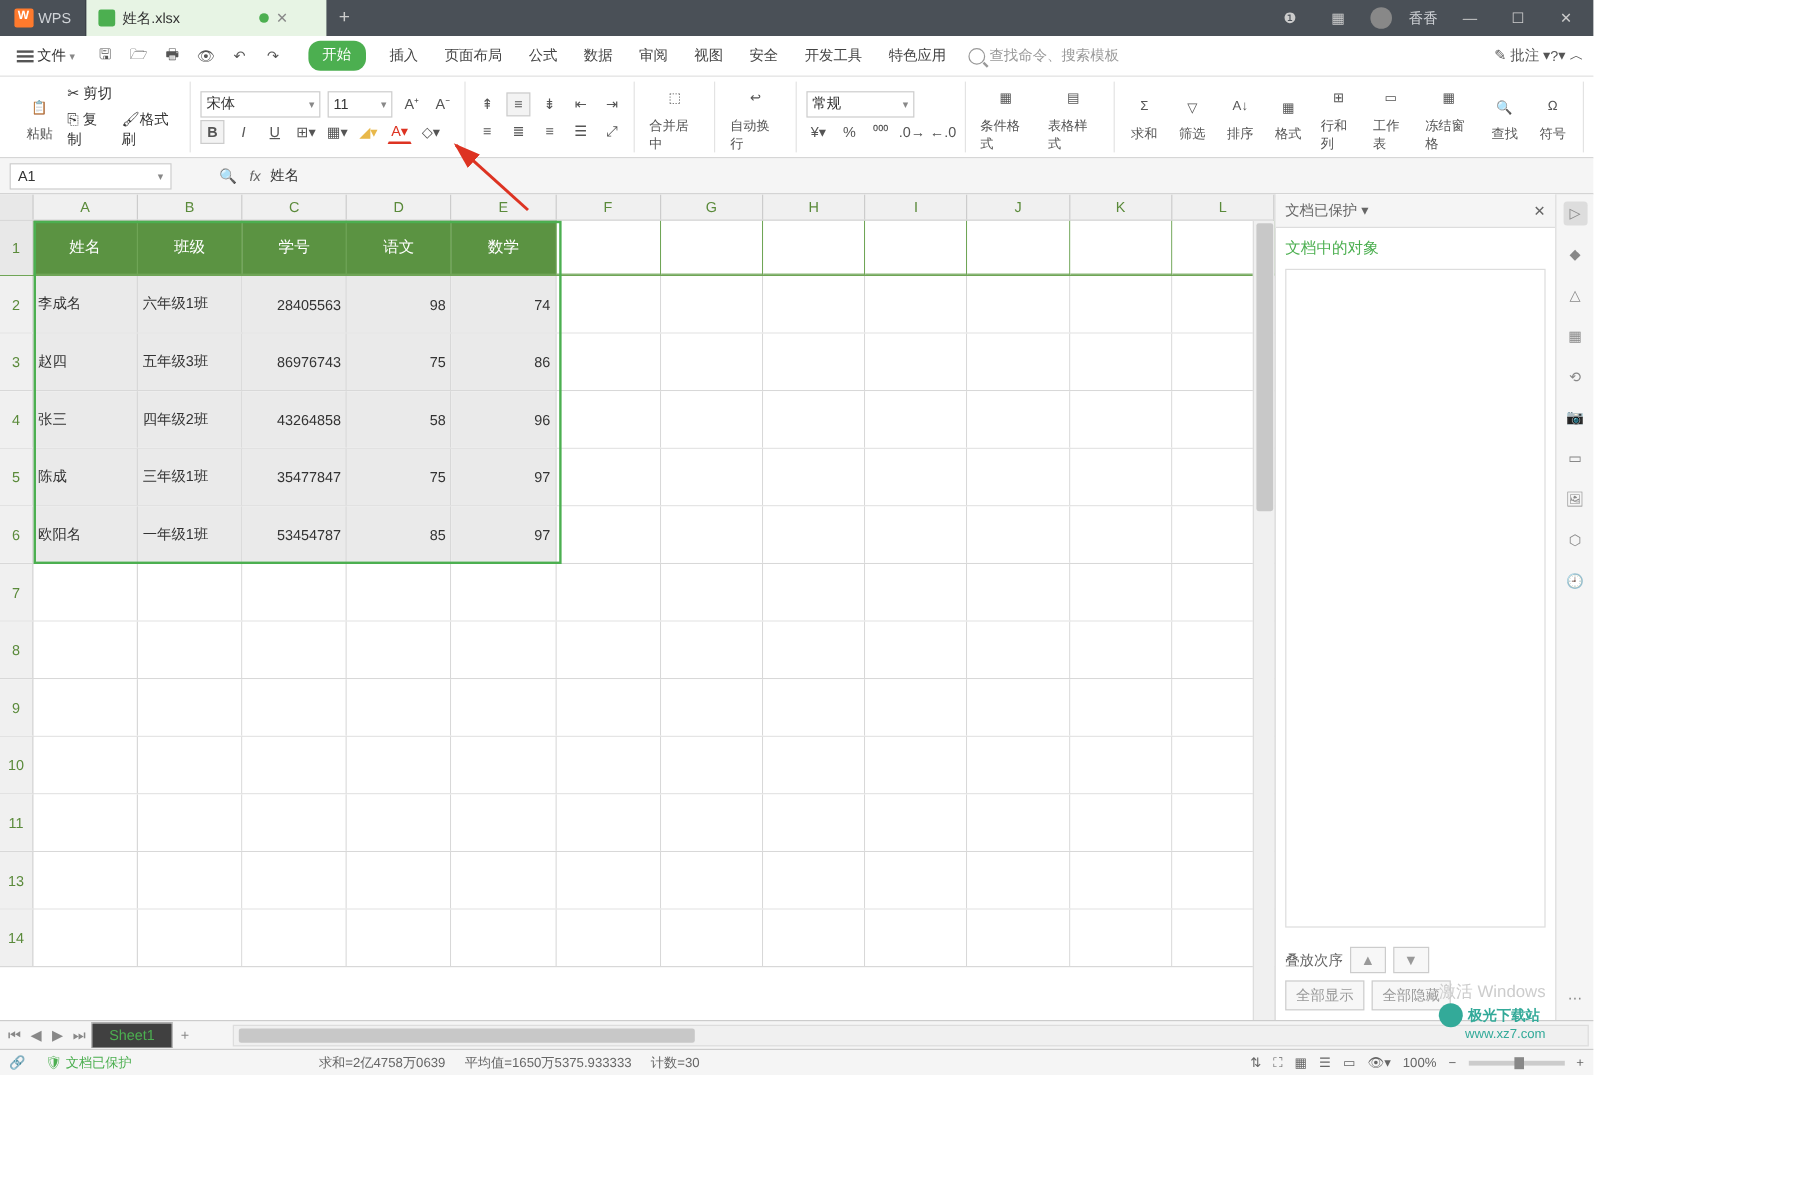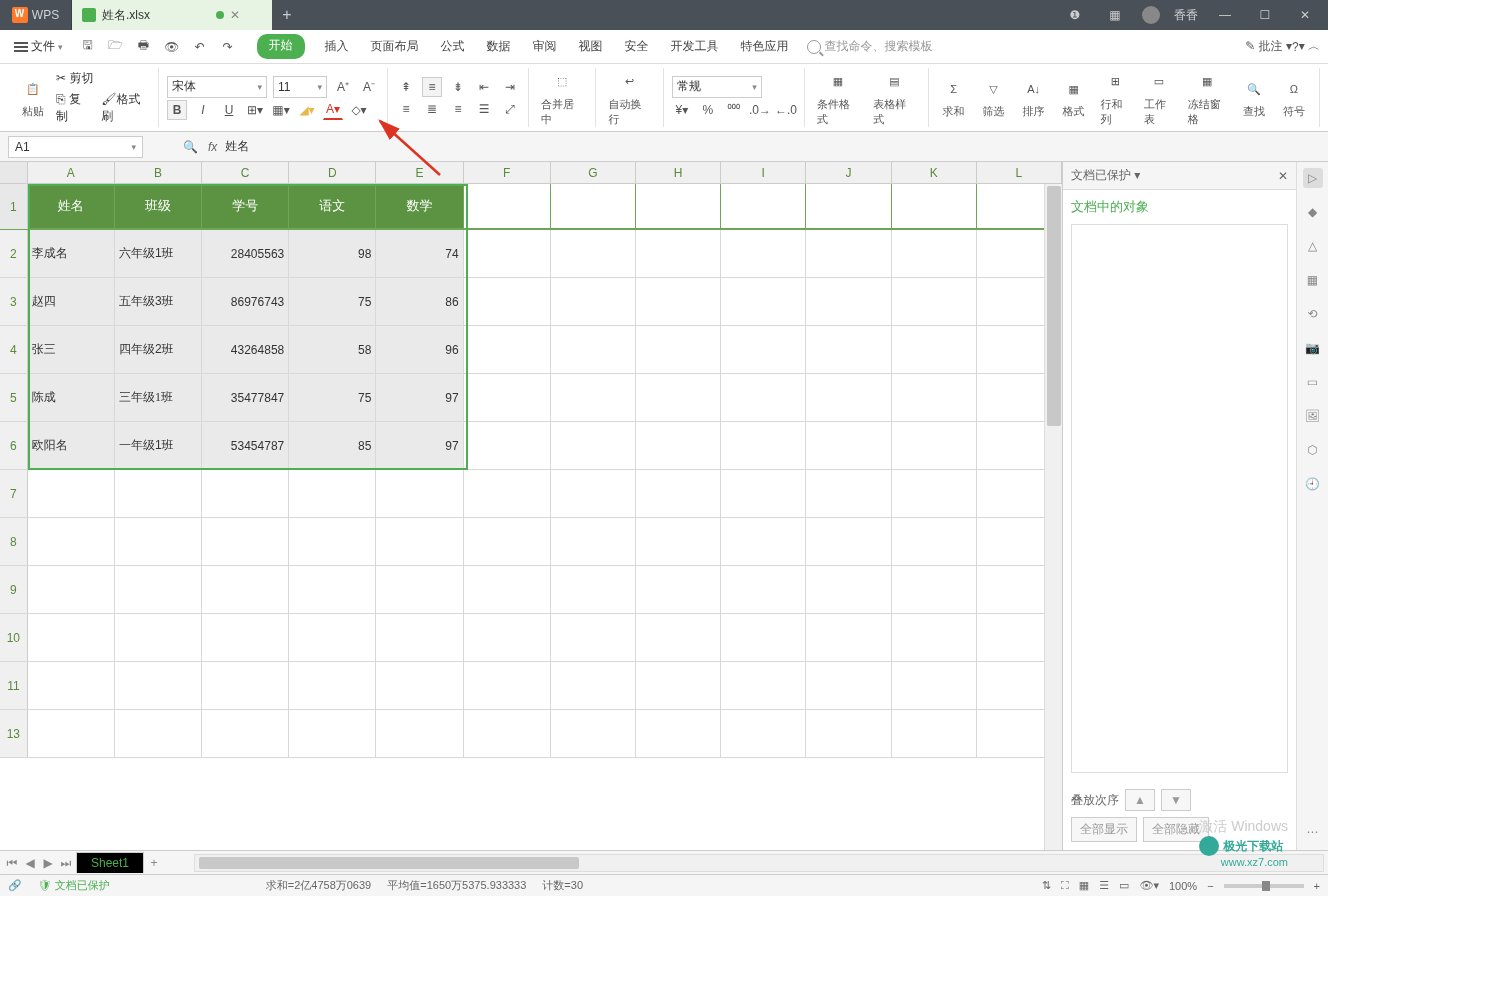--- a/index.html
+++ b/index.html
@@ -64,21 +64,21 @@
 .panel-title{padding:8px;color:#4caf50;font-size:13px;}
 .panel-body{flex:1;margin:0 8px 8px 8px;border:1px solid #ddd;}
 .panel-footer{padding:8px;display:flex;flex-direction:column;gap:6px;font-size:12px;color:#666;}
 .pf-row{display:flex;align-items:center;gap:6px;}
 .pf-btn{border:1px solid #ccc;padding:3px 8px;background:#f7f7f7;color:#999;}
 .side-rail{width:32px;background:#f5f5f5;border-left:1px solid #ddd;display:flex;flex-direction:column;align-items:center;padding-top:6px;gap:14px;}
 .rail-icon{width:20px;height:20px;display:flex;align-items:center;justify-content:center;color:#888;}
 .rail-icon.active{background:#ddd;border-radius:3px;}
 .sheet-tabs{height:24px;background:#f5f5f5;border-top:1px solid #ccc;display:flex;align-items:center;padding:0 4px;gap:2px;}
 .nav-btn{width:16px;height:16px;color:#888;display:flex;align-items:center;justify-content:center;}
-.sheet-tab{padding:3px 14px;background:#000000;border:1px solid #ccc;border-bottom:none;color:#4caf50;font-size:12px;}
+.sheet-tab{padding:3px 14px;background:#404040;border:1px solid #ccc;border-bottom:none;color:#4caf50;font-size:12px;}
 .statusbar{height:22px;background:#f5f5f5;border-top:1px solid #ccc;display:flex;align-items:center;padding:0 8px;font-size:11px;color:#666;gap:16px;}
 .statusbar .right{margin-left:auto;display:flex;align-items:center;gap:10px;}
 .arrow{position:absolute;z-index:50;pointer-events:none;}
 .vsb{position:absolute;right:0;top:22px;width:18px;bottom:0;background:#f0f0f0;border-left:1px solid #ddd;}
 .vsb-thumb{width:14px;margin:2px auto;background:#c8c8c8;border-radius:2px;}
 .hsb{height:18px;background:#f0f0f0;flex:1;margin-left:30px;position:relative;border:1px solid #ddd;}
 .hsb-thumb{height:12px;background:#c8c8c8;border-radius:2px;position:absolute;top:2px;}
 .watermark{position:absolute;right:40px;bottom:28px;color:#bbb;font-size:13px;z-index:40;}
 </style>
 </head>
@@ -377,21 +377,21 @@
           <div class="cell" style="width: 86px; background: rgb(255, 255, 255);"></div>
           <div class="cell" style="width: 86px; background: rgb(255, 255, 255);"></div>
           <div class="cell" style="width: 86px; background: rgb(255, 255, 255);"></div>
           <div class="cell" style="width: 86px; background: rgb(255, 255, 255);"></div>
           <div class="cell" style="width: 86px; background: rgb(255, 255, 255);"></div>
           <div class="cell" style="width: 86px; background: rgb(255, 255, 255);"></div>
         </div>
         <div class="row data" style="height: 48px;">
           <div class="rh">5</div>
           <div class="cell" style="width: 88px;">陈成</div>
-          <div class="cell" style="width: 88px; font-family: Liberation Serif, serif;">三年级1班</div>
+          <div class="cell" style="width: 88px;">三年级1班</div>
           <div class="cell num" style="width: 88px;">35477847</div>
           <div class="cell num" style="width: 88px;">75</div>
           <div class="cell num" style="width: 88px;">97</div>
           <div class="cell" style="width: 88px; background: rgb(255, 255, 255);"></div>
           <div class="cell" style="width: 86px; background: rgb(255, 255, 255);"></div>
           <div class="cell" style="width: 86px; background: rgb(255, 255, 255);"></div>
           <div class="cell" style="width: 86px; background: rgb(255, 255, 255);"></div>
           <div class="cell" style="width: 86px; background: rgb(255, 255, 255);"></div>
           <div class="cell" style="width: 86px; background: rgb(255, 255, 255);"></div>
           <div class="cell" style="width: 86px; background: rgb(255, 255, 255);"></div>
@@ -481,20 +481,35 @@
           <div class="cell" style="width: 88px; background: rgb(255, 255, 255);"></div>
           <div class="cell" style="width: 86px; background: rgb(255, 255, 255);"></div>
           <div class="cell" style="width: 86px; background: rgb(255, 255, 255);"></div>
           <div class="cell" style="width: 86px; background: rgb(255, 255, 255);"></div>
           <div class="cell" style="width: 86px; background: rgb(255, 255, 255);"></div>
           <div class="cell" style="width: 86px; background: rgb(255, 255, 255);"></div>
           <div class="cell" style="width: 86px; background: rgb(255, 255, 255);"></div>
         </div>
         <div class="row" style="height: 48px;">
           <div class="rh">13</div>
+          <div class="cell" style="width: 88px; background: rgb(255, 255, 255);"></div>
+          <div class="cell" style="width: 88px; background: rgb(255, 255, 255);"></div>
+          <div class="cell" style="width: 88px; background: rgb(255, 255, 255);"></div>
+          <div class="cell" style="width: 88px; background: rgb(255, 255, 255);"></div>
+          <div class="cell" style="width: 88px; background: rgb(255, 255, 255);"></div>
+          <div class="cell" style="width: 88px; background: rgb(255, 255, 255);"></div>
+          <div class="cell" style="width: 86px; background: rgb(255, 255, 255);"></div>
+          <div class="cell" style="width: 86px; background: rgb(255, 255, 255);"></div>
+          <div class="cell" style="width: 86px; background: rgb(255, 255, 255);"></div>
+          <div class="cell" style="width: 86px; background: rgb(255, 255, 255);"></div>
+          <div class="cell" style="width: 86px; background: rgb(255, 255, 255);"></div>
+          <div class="cell" style="width: 86px; background: rgb(255, 255, 255);"></div>
+        </div>
+        <div class="row" style="height: 48px;">
+          <div class="rh">14</div>
           <div class="cell" style="width: 88px; background: rgb(255, 255, 255);"></div>
           <div class="cell" style="width: 88px; background: rgb(255, 255, 255);"></div>
           <div class="cell" style="width: 88px; background: rgb(255, 255, 255);"></div>
           <div class="cell" style="width: 88px; background: rgb(255, 255, 255);"></div>
           <div class="cell" style="width: 88px; background: rgb(255, 255, 255);"></div>
           <div class="cell" style="width: 88px; background: rgb(255, 255, 255);"></div>
           <div class="cell" style="width: 86px; background: rgb(255, 255, 255);"></div>
           <div class="cell" style="width: 86px; background: rgb(255, 255, 255);"></div>
           <div class="cell" style="width: 86px; background: rgb(255, 255, 255);"></div>
           <div class="cell" style="width: 86px; background: rgb(255, 255, 255);"></div>

